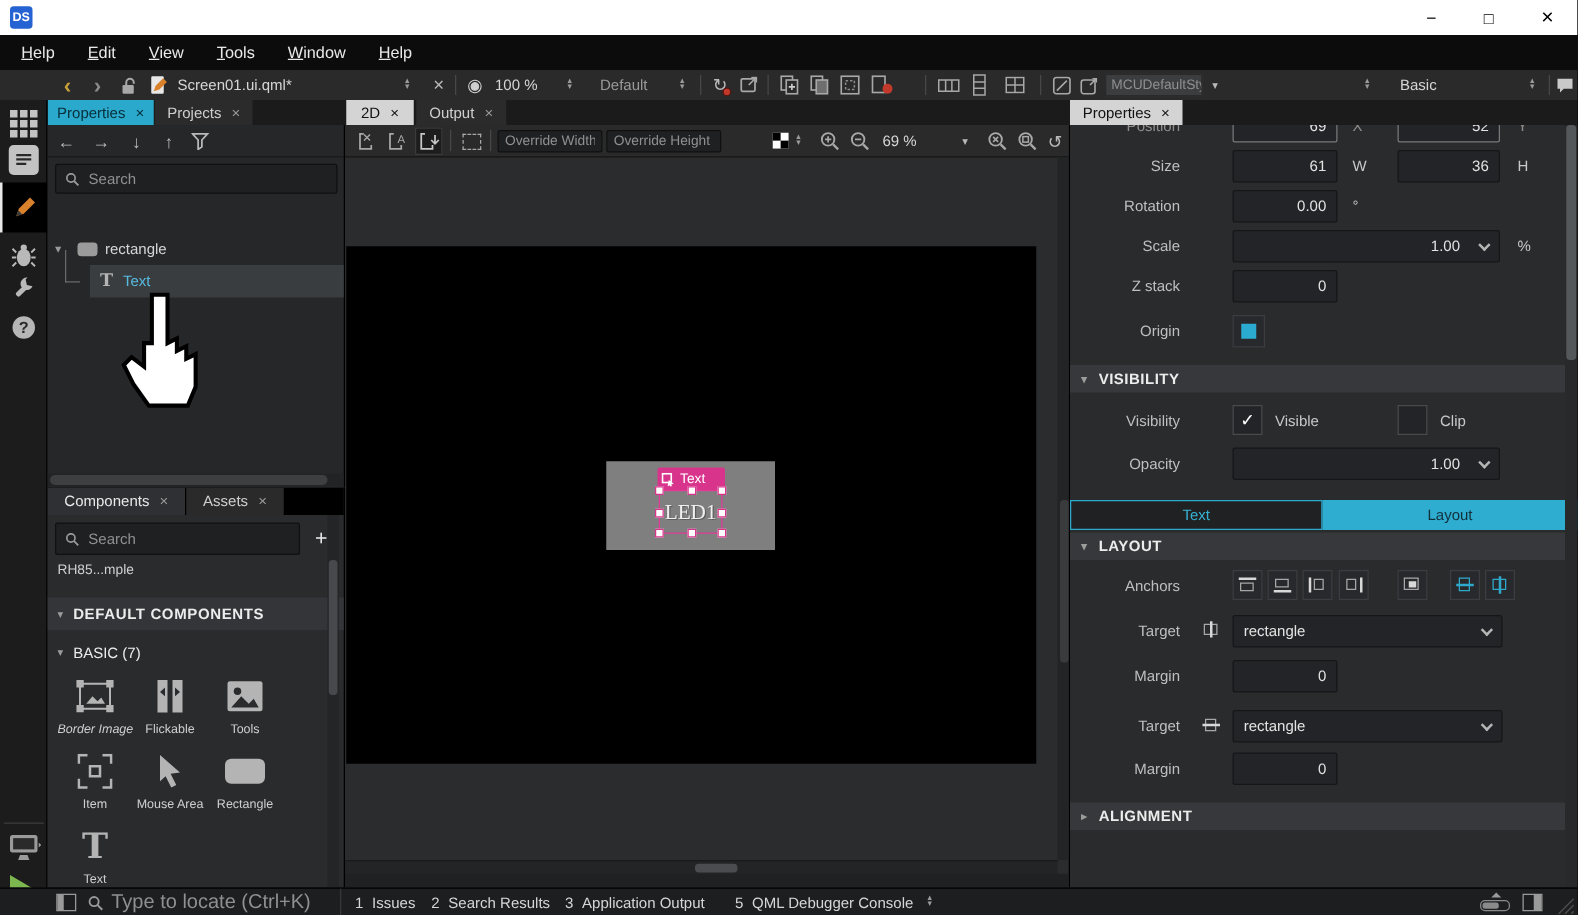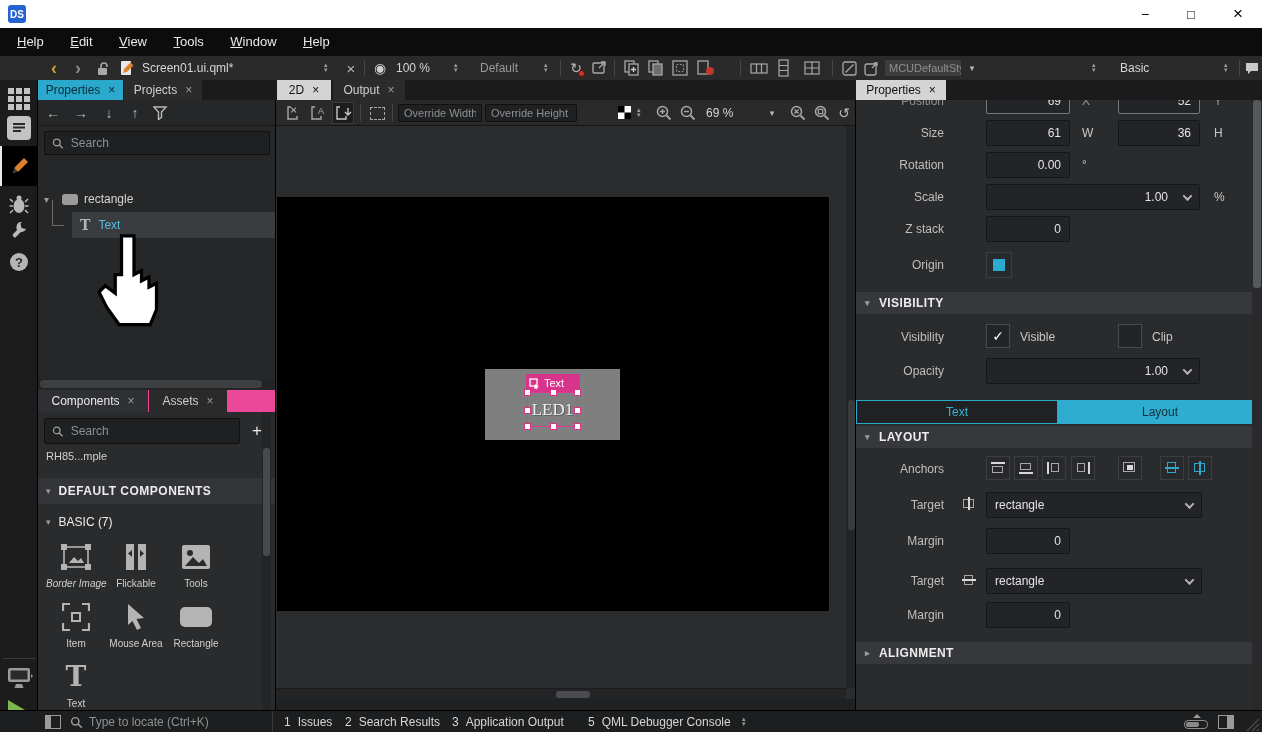--- a/index.html
+++ b/index.html
@@ -288,21 +288,21 @@
     <svg width="78" height="100" viewBox="0 0 60 80">
         <path d="M24 3 L34 3 L34 34 L40 31 L40 39 L46 36 L46 44 L52 41 L52 62 L47 74 L22 74 L12 60 L6 48 L11 43 L19 49 L19 34 L24 34 Z" fill="#ffffff" stroke="#000" stroke-width="2.6"></path>
       </svg>
   </div>
   <div class="abs" style="left:0;top:279px;width:238px;height:10px;background:#222324;">
     <div style="position:absolute;left:2px;top:1px;width:222px;height:8px;background:#3d3f41;border-radius:4px;"></div>
   </div>
 </div>
 
 <div class="abs" style="left:38px;top:390px;width:238px;height:320px;background:#2a2b2c;border-right:1px solid #000;overflow:hidden;">
-  <div class="abs" style="left:0;top:0;width:238px;height:22px;background:#ec4899;">
+  <div class="abs" style="left:0;top:0;width:238px;height:22px;background:#000000;">
     <div class="abs tab" style="left:0;width:110px;height:22px;background:#2e3033;color:#e8e8e8;">
       <span>Components</span>
         <span class="x dim">×</span>
     </div>
     <div class="abs tab" style="left:111px;width:78px;height:22px;background:#2a2a2b;color:#cfcfcf;">
       <span>Assets</span>
         <span class="x dim">×</span>
     </div>
   </div>
   <div class="field abs" style="left:6px;top:28px;width:196px;height:26px;padding:0 7px;gap:7px;">
@@ -657,21 +657,21 @@
 
 <div class="abs" style="left:0;top:710px;width:1262px;height:22px;background:#1d1e1f;border-top:1px solid #000;">
   <div class="abs" style="left:45px;top:4px;width:16px;height:14px;border:1px solid #9a9a9a;">
     <span style="display:block;width:5px;height:12px;background:#9a9a9a;"></span>
   </div>
   <div class="abs row" style="left:70px;top:0;height:22px;gap:6px;">
     <svg width="13" height="13" viewBox="0 0 16 16">
         <circle cx="6.5" cy="6.5" r="4.5" fill="none" stroke="#9a9a9a" stroke-width="1.8"></circle>
         <line x1="10" y1="10" x2="14.5" y2="14.5" stroke="#9a9a9a" stroke-width="2"></line>
       </svg>
-    <input class="flat" style="width: 170px; font-size: 12px;" placeholder="Type to locate (Ctrl+K)">
+    <input class="flat" style="width: 170px; font-size: 16px;" placeholder="Type to locate (Ctrl+K)">
   </div>
   <div class="abs" style="left:272px;top:0;width:1px;height:22px;background:#383838;"></div>
   <div class="abs row" style="left:284px;top:0;height:22px;gap:7px;">
     <span class="t12">1</span>
     <span class="t12">Issues</span>
   </div>
   <div class="abs row" style="left:345px;top:0;height:22px;gap:7px;">
     <span class="t12">2</span>
     <span class="t12">Search Results</span>
   </div>

